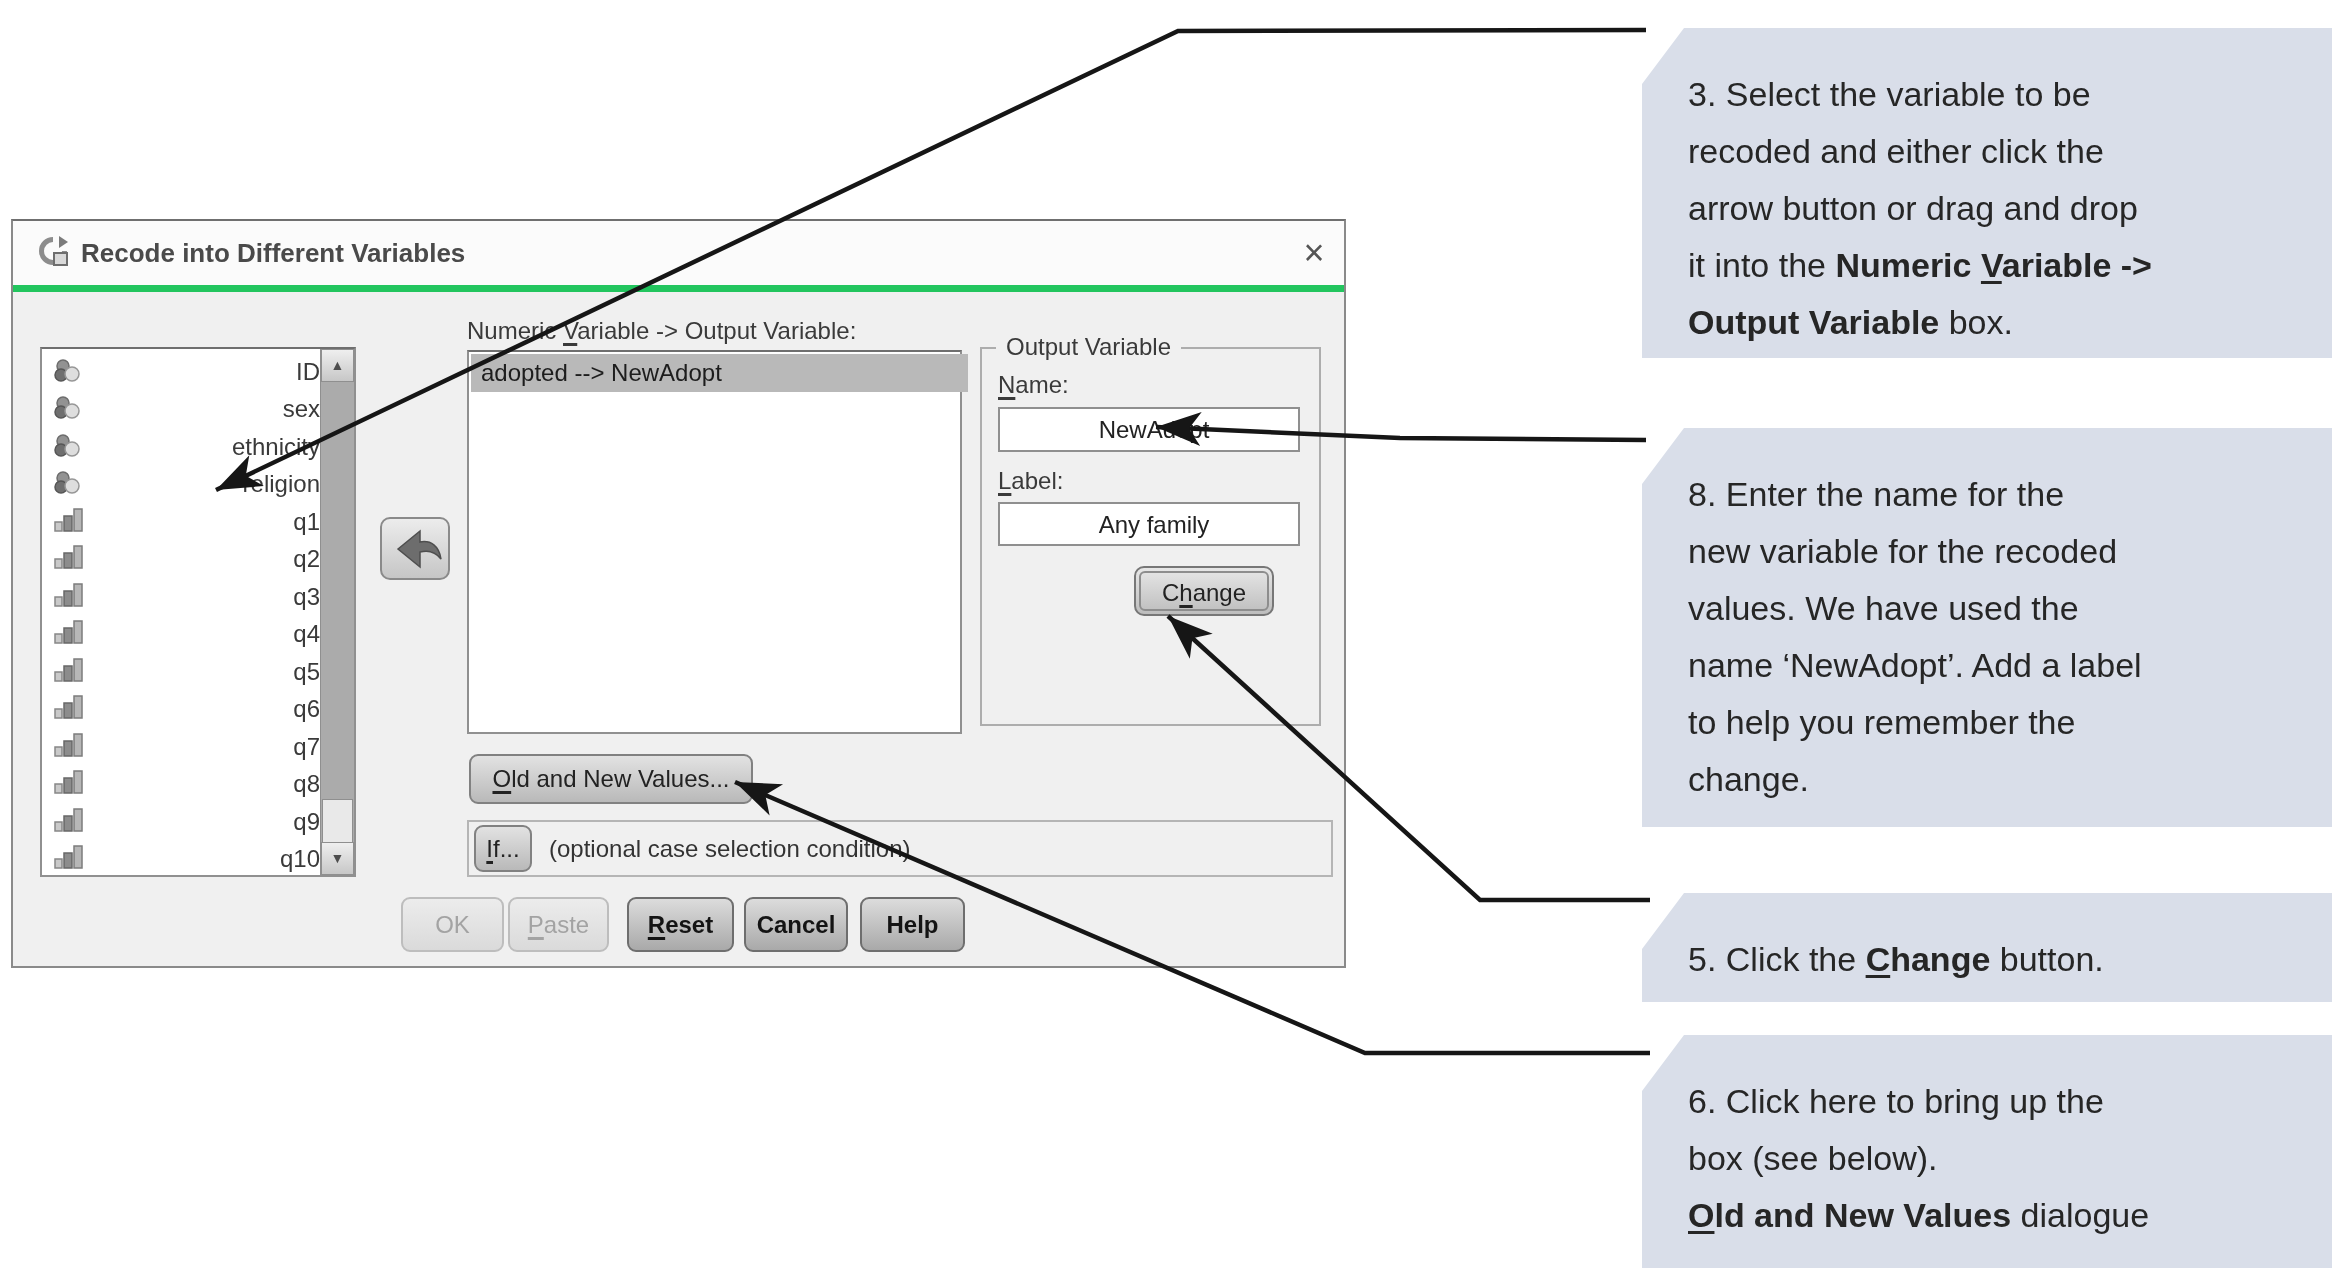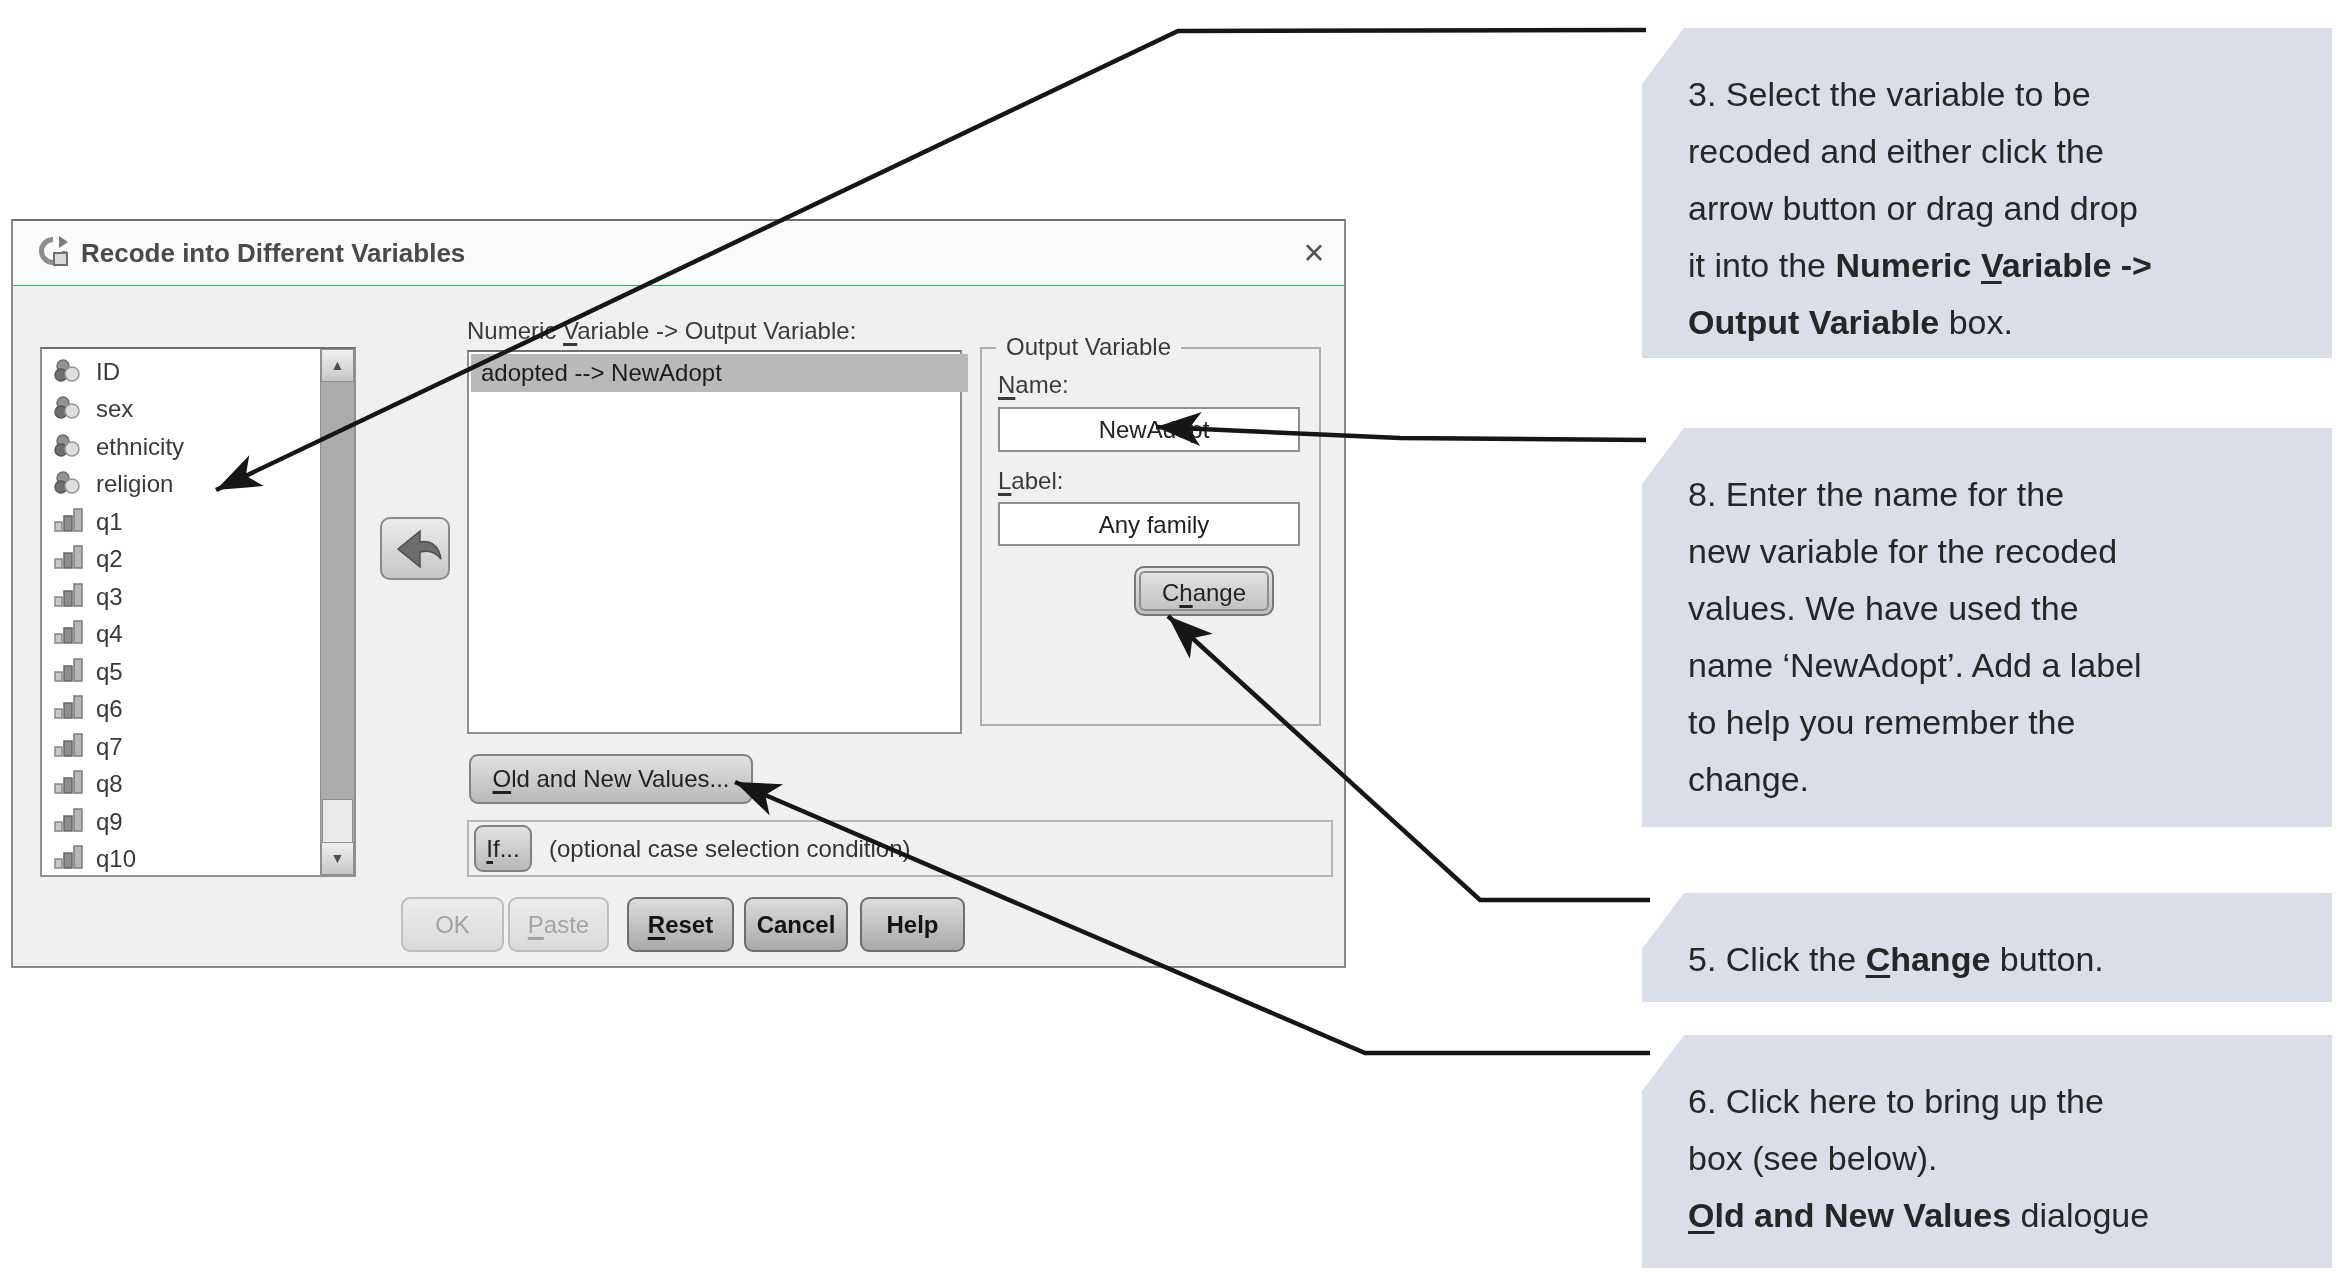--- a/index.html
+++ b/index.html
@@ -3,31 +3,31 @@
 <meta charset="utf-8">
 <style>
   html,body{margin:0;padding:0;background:#ffffff;}
   #stage{position:relative;width:2342px;height:1272px;background:#fff;overflow:hidden;
          font-family:"Liberation Sans",sans-serif;color:#2b2b2b;}
   .abs{position:absolute;}
 
   
   #dialog{left:11px;top:219px;width:1335px;height:749px;background:#f0f0f0;
           border:2px solid #8a8a8a;border-top-color:#6f6f6f;box-sizing:border-box;}
-  #titlebar{left:0;top:0;width:100%;height:64px;background:#fbfbfb;border-bottom:1px solid #22c55e;}
+  #titlebar{left:0;top:0;width:100%;height:64px;background:#fbfbfb;border-bottom:7px solid #22c55e;}
   #title-icon{left:22px;top:13px;width:36px;height:36px;}
   #title-text{left:68px;top:0;height:64px;line-height:64px;font-size:26px;font-weight:600;color:#4a4a4a;}
   #close-x{left:1278px;top:8px;width:46px;height:48px;line-height:48px;text-align:center;
            font-size:36px;color:#555;cursor:default;}
 
   
   #varlist{left:27px;top:126px;width:316px;height:530px;background:#fff;
            border:2px solid #909090;border-top-color:#6f6f6f;box-sizing:border-box;}
   #var-rows{position:absolute;left:0;top:4px;width:278px;overflow:hidden;height:520px;}
-  .vrow{display:flex;align-items:center;height:37.5px;padding-left:12px;gap:12px;}
+  .vrow{display:flex;align-items:center;height:37.5px;padding-left:12px;gap:12px;justify-content:space-between;}
   .vrow .vlabel{font-size:24px;color:#3a3a3a;}
   .vicon{width:30px;height:24px;flex:0 0 30px;}
   
   #vscroll{position:absolute;right:0;top:0;width:33px;height:526px;background:#ababab;border-left:1px solid #8f8f8f;}
   .sbtn{position:absolute;left:0;width:33px;height:33px;background:linear-gradient(#efefef,#c7c7c7);
         border:1px solid #8f8f8f;box-sizing:border-box;text-align:center;line-height:31px;
         font-size:14px;color:#4d4d4d;}
   #sb-up{top:0;}
   #sb-down{bottom:0;}
   #sb-thumb{position:absolute;left:1px;top:450px;width:31px;height:50px;background:#e9e9e9;

